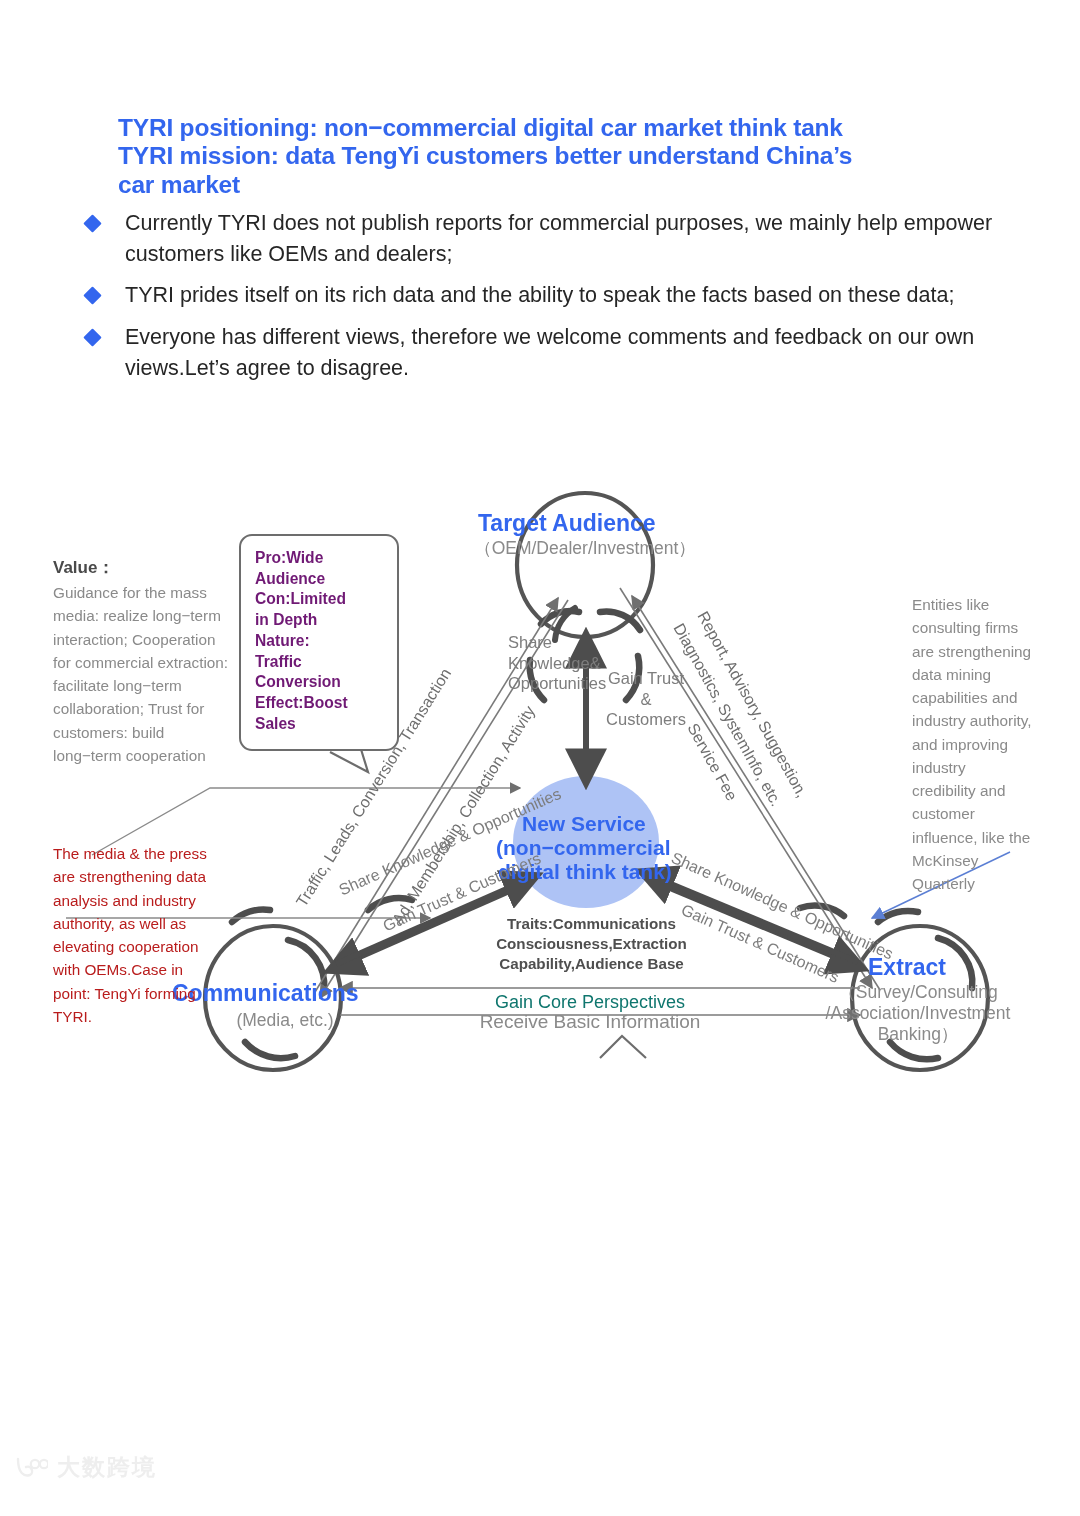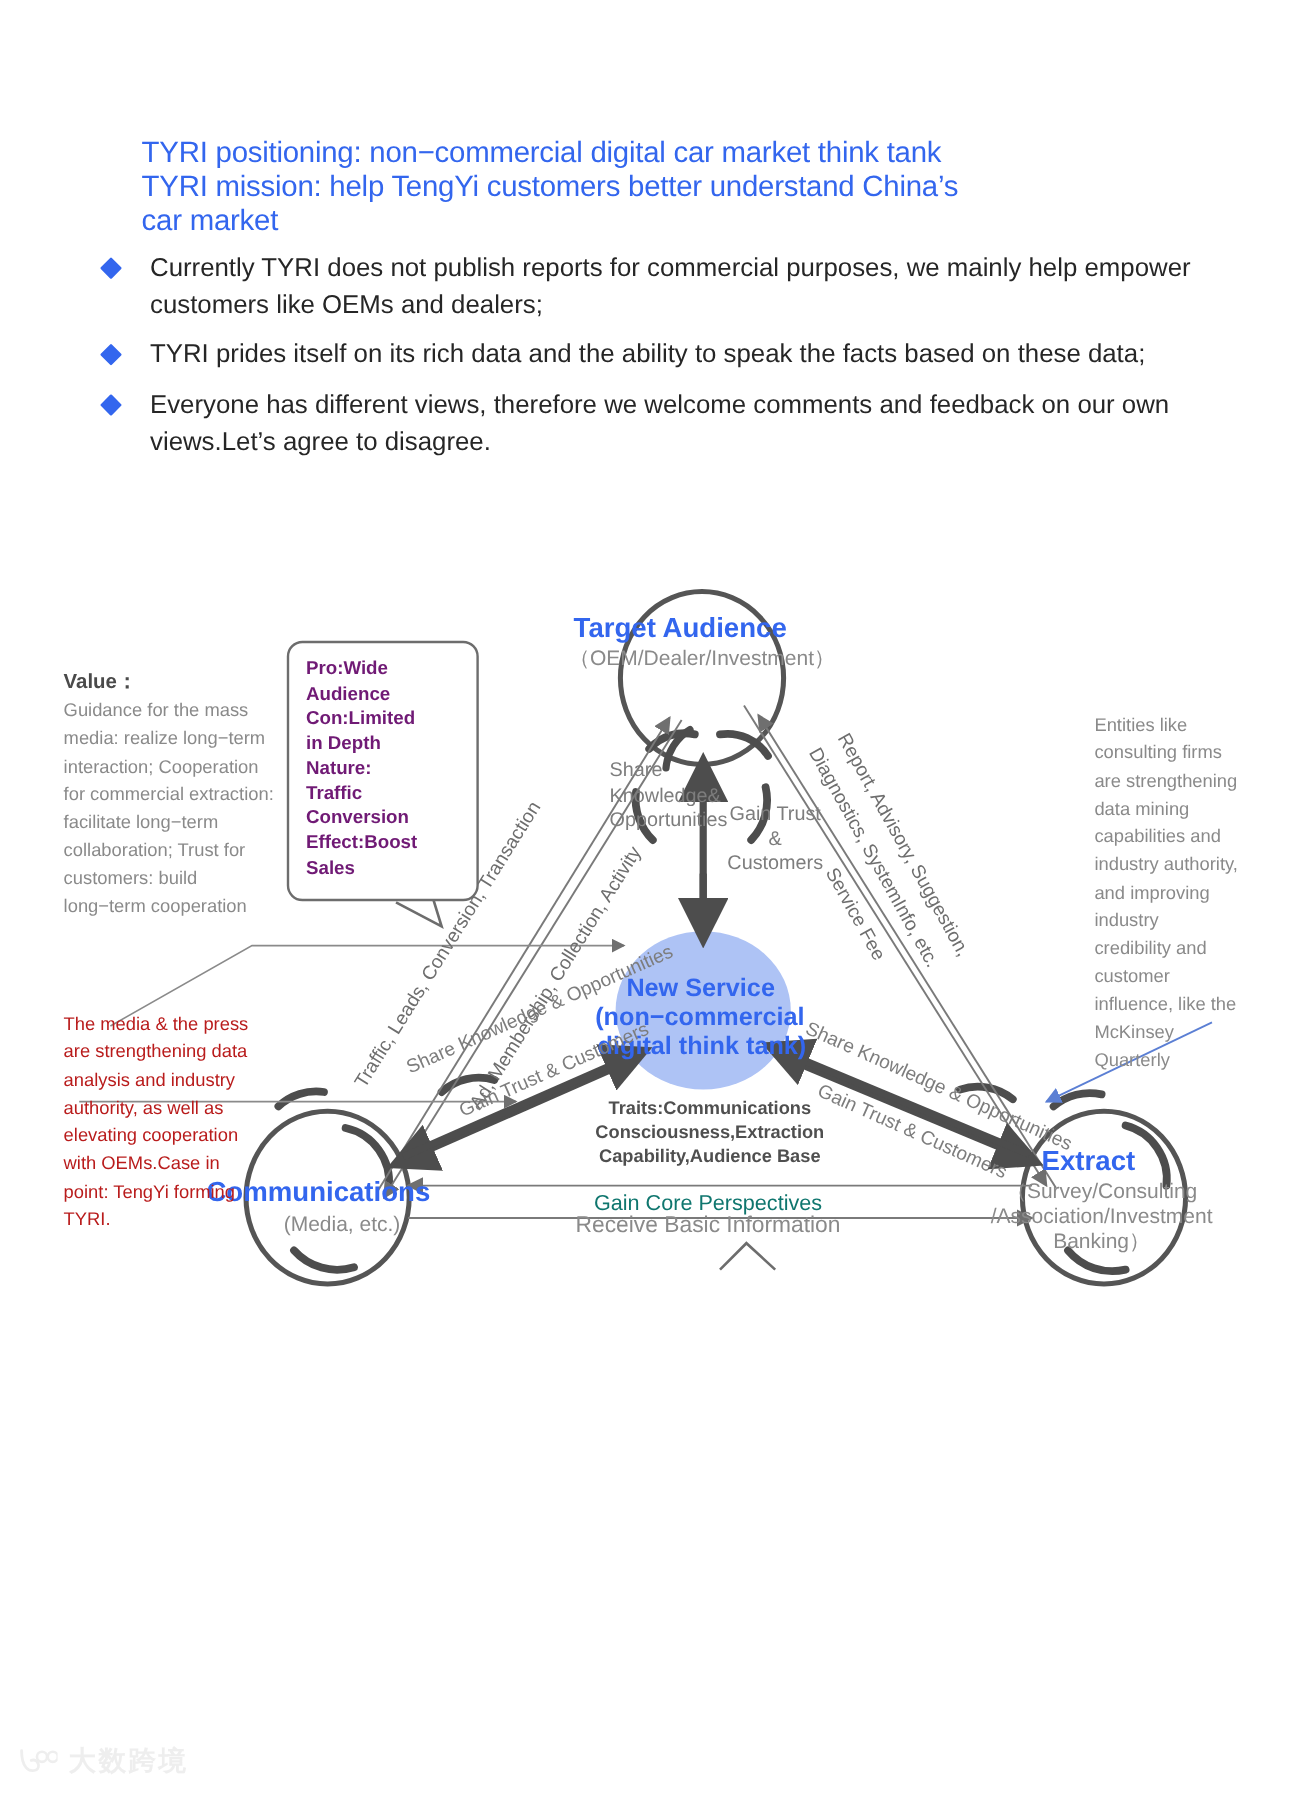--- a/index.html
+++ b/index.html
@@ -6,21 +6,21 @@
   body{
     width:1080px;height:1516px;background:#ffffff;position:relative;overflow:hidden;
     font-family:"Liberation Sans","DejaVu Sans",sans-serif;
     -webkit-font-smoothing:antialiased;
   }
   .slide{position:absolute;inset:0;}
 
   
   .heading{
     position:absolute;left:118px;top:114px;width:880px;
-    color:#3366EE;font-weight:normal;font-size:24.5px;line-height:1.16;
+    color:#3366EE;font-weight:bold;font-size:24.5px;line-height:1.16;
     letter-spacing:-0.2px;
   }
   .heading div{white-space:nowrap;}
 
   
   .bullets{position:absolute;left:80px;top:208px;width:960px;}
   .bullet{position:relative;display:flex;align-items:flex-start;margin-bottom:10px;justify-content:space-between;}
   .bullet .dot{
     flex:0 0 auto;width:13px;height:13px;background:#3366EE;
     transform:rotate(45deg);margin:9px 26px 0 6px;border-radius:1px;
@@ -51,21 +51,21 @@
   .wm .mark{width:34px;height:26px;position:relative;}
   .wm .wtext{color:#ededed;font-size:23px;font-weight:bold;letter-spacing:2px;font-family:"DejaVu Sans",sans-serif;}
 </style>
 </head>
 <body>
 
 <div class="slide">
 
   <div class="heading">
     <div>TYRI positioning: non−commercial digital car market think tank</div>
-    <div>TYRI mission: help TengYi customers better understand China’s</div>
+    <div>TYRI mission: data TengYi customers better understand China’s</div>
     <div>car market</div>
   </div>
 
   <div class="bullets">
     <div class="bullet">
       <span class="dot"></span>
       <span class="btext">Currently TYRI does not publish reports for commercial purposes, we mainly help empower customers like OEMs and dealers;</span>
     </div>
     <div class="bullet">
       <span class="dot"></span>

